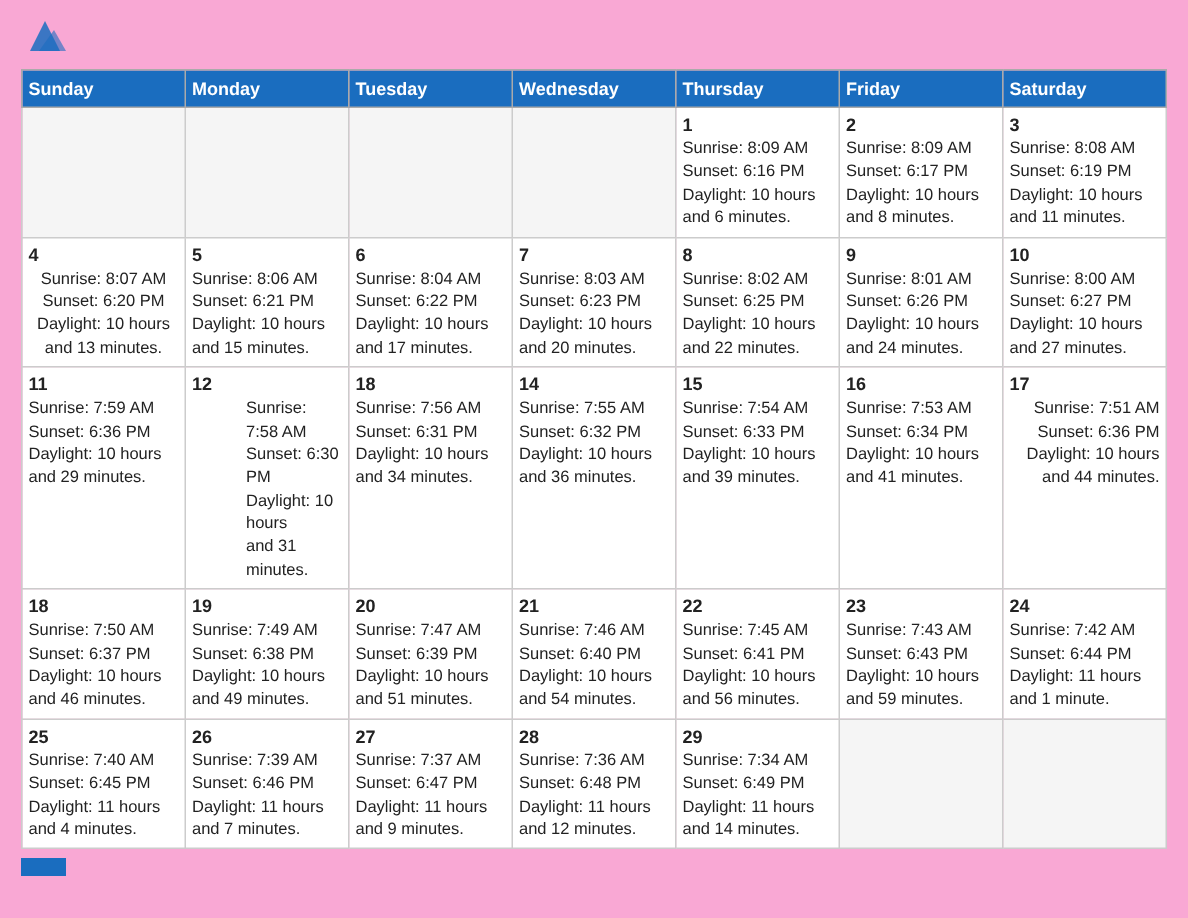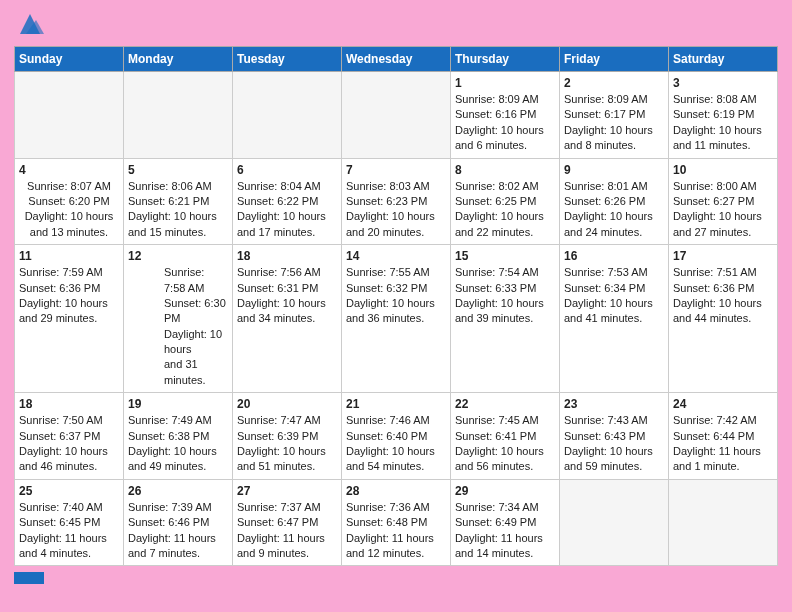--- a/index.html
+++ b/index.html
@@ -266,21 +266,21 @@
           </td>
           <td>
             <span class="day-number">16</span>
             <div class="day-detail" style="white-space: pre-line;">Sunrise: 7:53 AM
 Sunset: 6:34 PM
 Daylight: 10 hours
 and 41 minutes.</div>
           </td>
           <td>
             <span class="day-number">17</span>
-            <div class="day-detail" style="white-space: pre-line;">Sunrise: 7:51 AM
+            <div class="day-detail" style="white-space: pre-line; text-align: right;">Sunrise: 7:51 AM
 Sunset: 6:36 PM
 Daylight: 10 hours
 and 44 minutes.</div>
           </td>
         </tr>
         <tr>
           <td>
             <span class="day-number">18</span>
             <div class="day-detail" style="white-space: pre-line;">Sunrise: 7:50 AM
 Sunset: 6:37 PM

